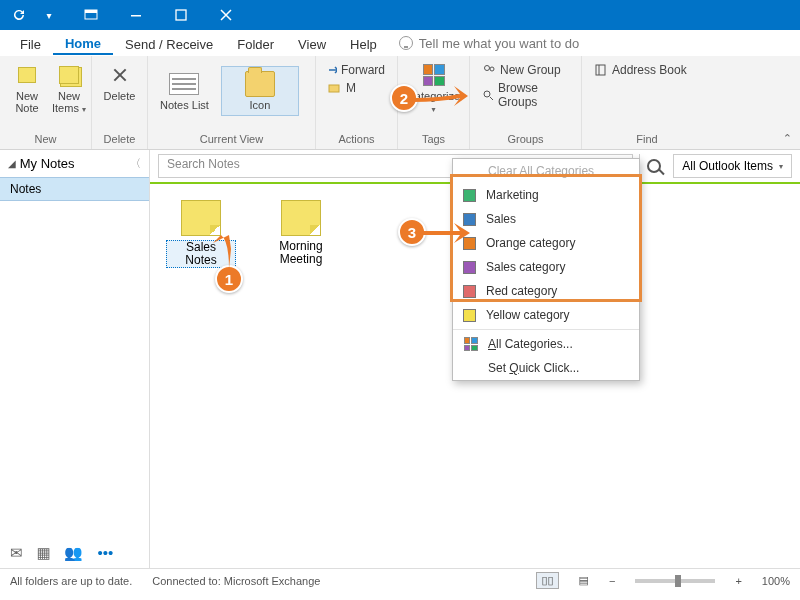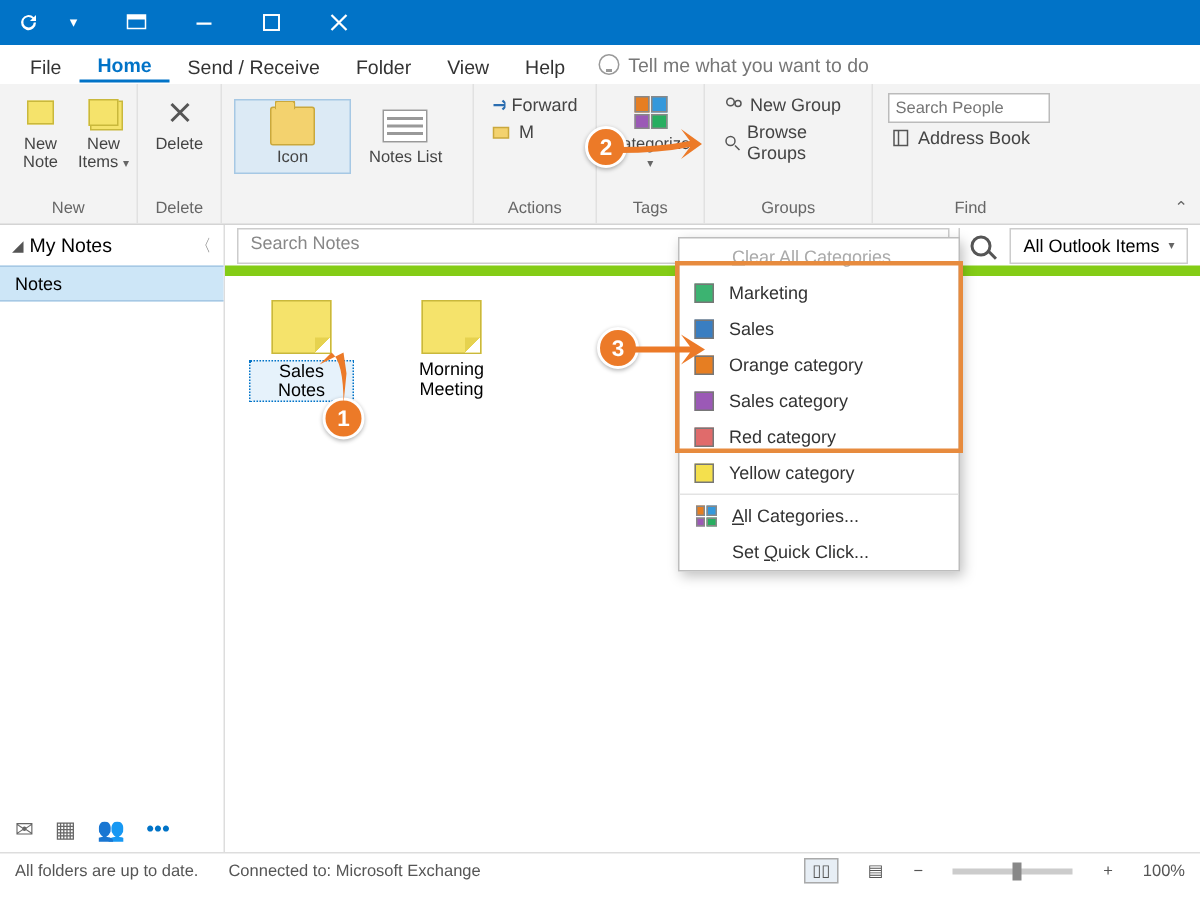--- a/index.html
+++ b/index.html
@@ -38,21 +38,21 @@
   
   .bodyarea { display:flex; height: 418px; }
 
   .folderpane { width:150px; border-right:1px solid #ddd; display:flex; flex-direction:column; }
   .fp-head { padding:6px 8px; font-size:13px; display:flex; align-items:center; gap:4px; border-bottom:0; }
   .fp-item { padding:4px 10px; font-size:12px; background:#cde6f7; border-top:1px solid #a6c8e4; border-bottom:1px solid #a6c8e4; }
   .fp-foot { margin-top:auto; display:flex; gap:14px; padding:6px 10px; color:#666; }
   .fp-foot span { font-size:15px; }
 
   .mainpane { flex:1; position:relative; background:#fff; }
-  .searchrow { height:34px; border-bottom:7px solid #84cc16; display:flex; align-items:center; padding:4px 8px; gap:6px; }
+  .searchrow { height:34px; border-bottom:2px solid #84cc16; display:flex; align-items:center; padding:4px 8px; gap:6px; }
   .searchfield { flex:1; height:24px; border:1px solid #ccc; padding:2px 8px; font-size:12px; color:#888; background:#fff; }
   .sbtn { width:28px; height:24px; border-left:1px solid #ccc; display:flex; align-items:center; justify-content:center; }
   .scope { height:24px; border:1px solid #ccc; padding:2px 8px; font-size:12px; display:flex; align-items:center; gap:6px; }
 
   .notesgrid { padding:16px; display:flex; gap:30px; }
   .note { display:flex; flex-direction:column; align-items:center; width:70px; }
   .note-ic { width:40px; height:36px; background:#f5e36b; border:1px solid #c9b83c; position:relative; }
   .note-ic:after { content:""; position:absolute; right:0; bottom:0; width:10px; height:10px; background:linear-gradient(135deg,#e6d24f 0%,#e6d24f 50%,#fff 50%,#fff 100%); }
   .note-name { font-size:12px; text-align:center; margin-top:4px; line-height:13px; }
   .note.selected .note-name { border:1px dotted #0173c7; padding:0 2px; color:#000; background:#e6f2fb;text-align:center; }
@@ -176,37 +176,38 @@
       <div class="ic">
           <div class="x-icon"></div>
         </div>
       <div class="lbl">Delete</div>
     </div>
     <div class="group-label">Delete</div>
   </div>
 
   <div class="group" style="width:168px">
     <div class="hrow" style="align-items:center; gap:8px; padding-top:6px;">
-      <div class="btncol icon-view" style="width:78px;">
-        <div class="ic">
-            <div class="folder-icon"></div>
-          </div>
-        <div class="lbl">Icon</div>
-      </div>
       <div class="btncol">
         <div class="ic">
             <div class="list-icon">
               <span></span>
               <span></span>
               <span></span>
             </div>
           </div>
         <div class="lbl">Notes List</div>
       </div>
-    </div>
+      <div class="btncol icon-view" style="width:78px;">
+        <div class="ic">
+            <div class="folder-icon"></div>
+          </div>
+        <div class="lbl">Icon</div>
+      </div>
+    </div>
+    <div class="group-label">Current View</div>
   </div>
 
   <div class="group" style="width:82px">
     <div class="small-row">
       <div class="item">
         <svg width="14" height="10">
             <path d="M1 5 H10 M7 2 L10 5 L7 8" stroke="#2a6db0" fill="none" stroke-width="1.5"></path>
           </svg>
         <span>Forward</span>
       </div>
@@ -250,21 +251,20 @@
             <path d="M8 8 L11 11" stroke="#555"></path>
           </svg>
         <span>Browse Groups</span>
       </div>
     </div>
     <div class="group-label">Groups</div>
   </div>
 
   <div class="group" style="width:130px; border-right:none;">
     <div class="small-row">
-      <input class="searchbox" placeholder="Search People" style="">
       <div class="item">
         <svg width="14" height="12">
             <rect x="2" y="1" width="9" height="10" fill="none" stroke="#555"></rect>
             <line x1="5" y1="1" x2="5" y2="11" stroke="#555"></line>
           </svg>
         <span>Address Book</span>
       </div>
     </div>
     <div class="group-label">Find</div>
   </div>

